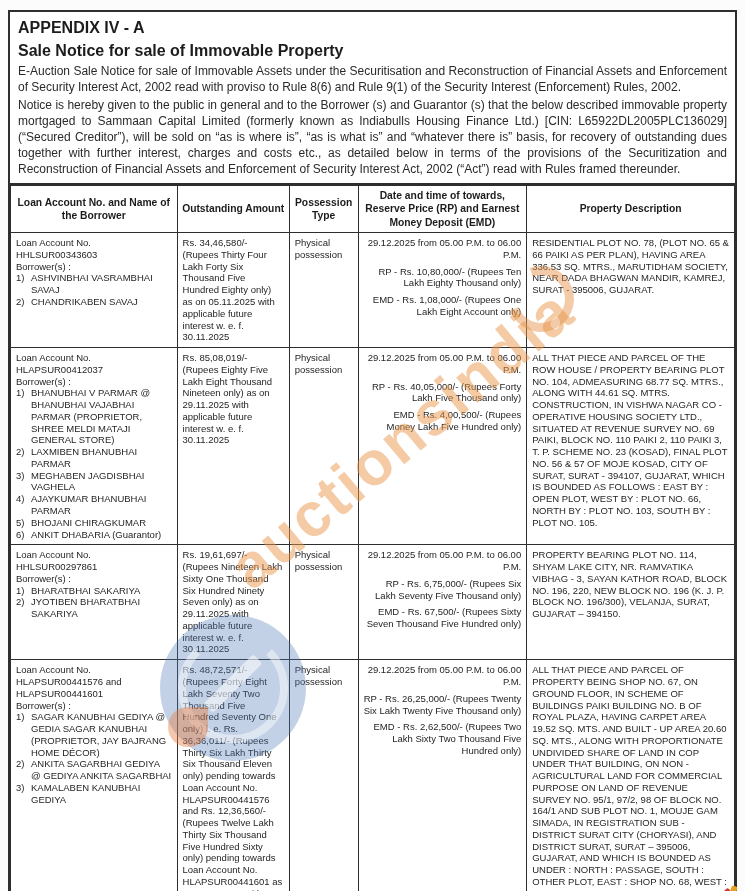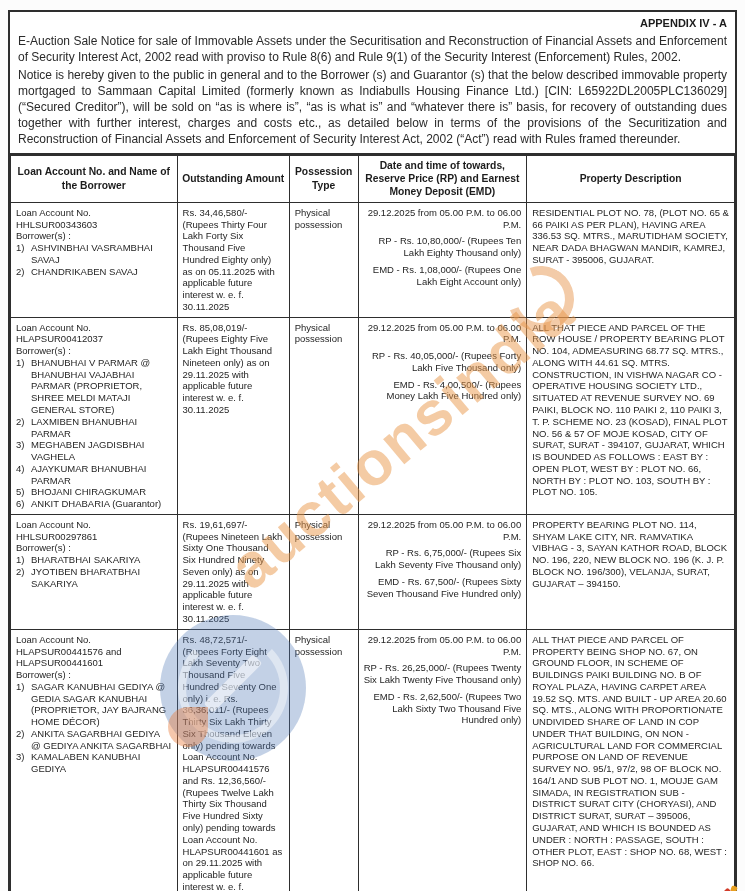--- a/index.html
+++ b/index.html
@@ -5,21 +5,21 @@
   * { margin:0; padding:0; box-sizing:border-box; }
   html,body { width:745px; height:891px; overflow:hidden; background:#fcfcfc;
     font-family:"Liberation Sans", sans-serif; color:#222; }
   .page { position:relative; width:745px; height:891px; }
 
   .doc { position:relative; margin:10px 8px 0 8px; width:729px;
     border:2px solid #2e2e2e; background:#fff; }
 
   
   .doc-header { padding:4px 8px 5px 8px; border-bottom:2px solid #2e2e2e; }
-  .title { text-align:right; font-weight:bold; font-size:11px; line-height:1.45; color:#1c1c1c; }
+  .title { text-align:left; font-weight:bold; font-size:16px; line-height:1.45; color:#1c1c1c; }
   .intro { font-size:12px; line-height:1.33; text-align:justify; color:#2a2a2a; margin-top:2px; }
   .intro .b { font-weight:normal; }
 
   
   table.auction-table { width:100%; border-collapse:collapse; table-layout:fixed; }
   th, td { border:1.6px solid #2e2e2e; }
   th { font-size:10.3px; font-weight:bold; text-align:center; vertical-align:middle;
        padding:3px 4px; line-height:1.3; color:#1c1c1c; }
   td.cell { vertical-align:top; padding:4px 5px; font-size:9.5px; font-weight:normal;
        line-height:1.24; color:#252525; }
@@ -53,20 +53,21 @@
   .corner-mark .c3 { left:10px; top:6px; width:7px; height:7px; background:#b02018; transform:rotate(45deg); }
 </style>
 </head>
 <body>
 
 <div class="page">
   <div class="doc">
 
     <div class="doc-header">
       <div class="title">APPENDIX IV - A</div>
+      <div class="title">Sale Notice for sale of Immovable Property</div>
       <p class="intro">E-Auction Sale Notice for sale of Immovable Assets under the Securitisation and Reconstruction of Financial Assets and Enforcement of Security Interest Act, 2002 read with proviso to Rule 8(6) and Rule 9(1) of the Security Interest (Enforcement) Rules, 2002.</p>
       <p class="intro"><span>Notice is hereby given to the public in general and to the Borrower (s) and Guarantor (s) that the below described immovable property mortgaged to </span><span class="b">Sammaan Capital Limited (formerly known as Indiabulls Housing Finance Ltd.) [CIN: L65922DL2005PLC136029] (“Secured Creditor”)</span><span>, will be sold on “as is where is”, “as is what is” and “whatever there is” basis, for recovery of outstanding dues together with further interest, charges and costs etc., as detailed below in terms of the provisions of the Securitization and Reconstruction of Financial Assets and Enforcement of Security Interest Act, 2002 (“Act”) read with Rules framed thereunder.</span></p>
     </div>
 
     <table class="auction-table">
       <colgroup>
         <col style="width:23%">
         <col style="width:15.5%">
         <col style="width:9.5%">
         <col style="width:23.3%">

